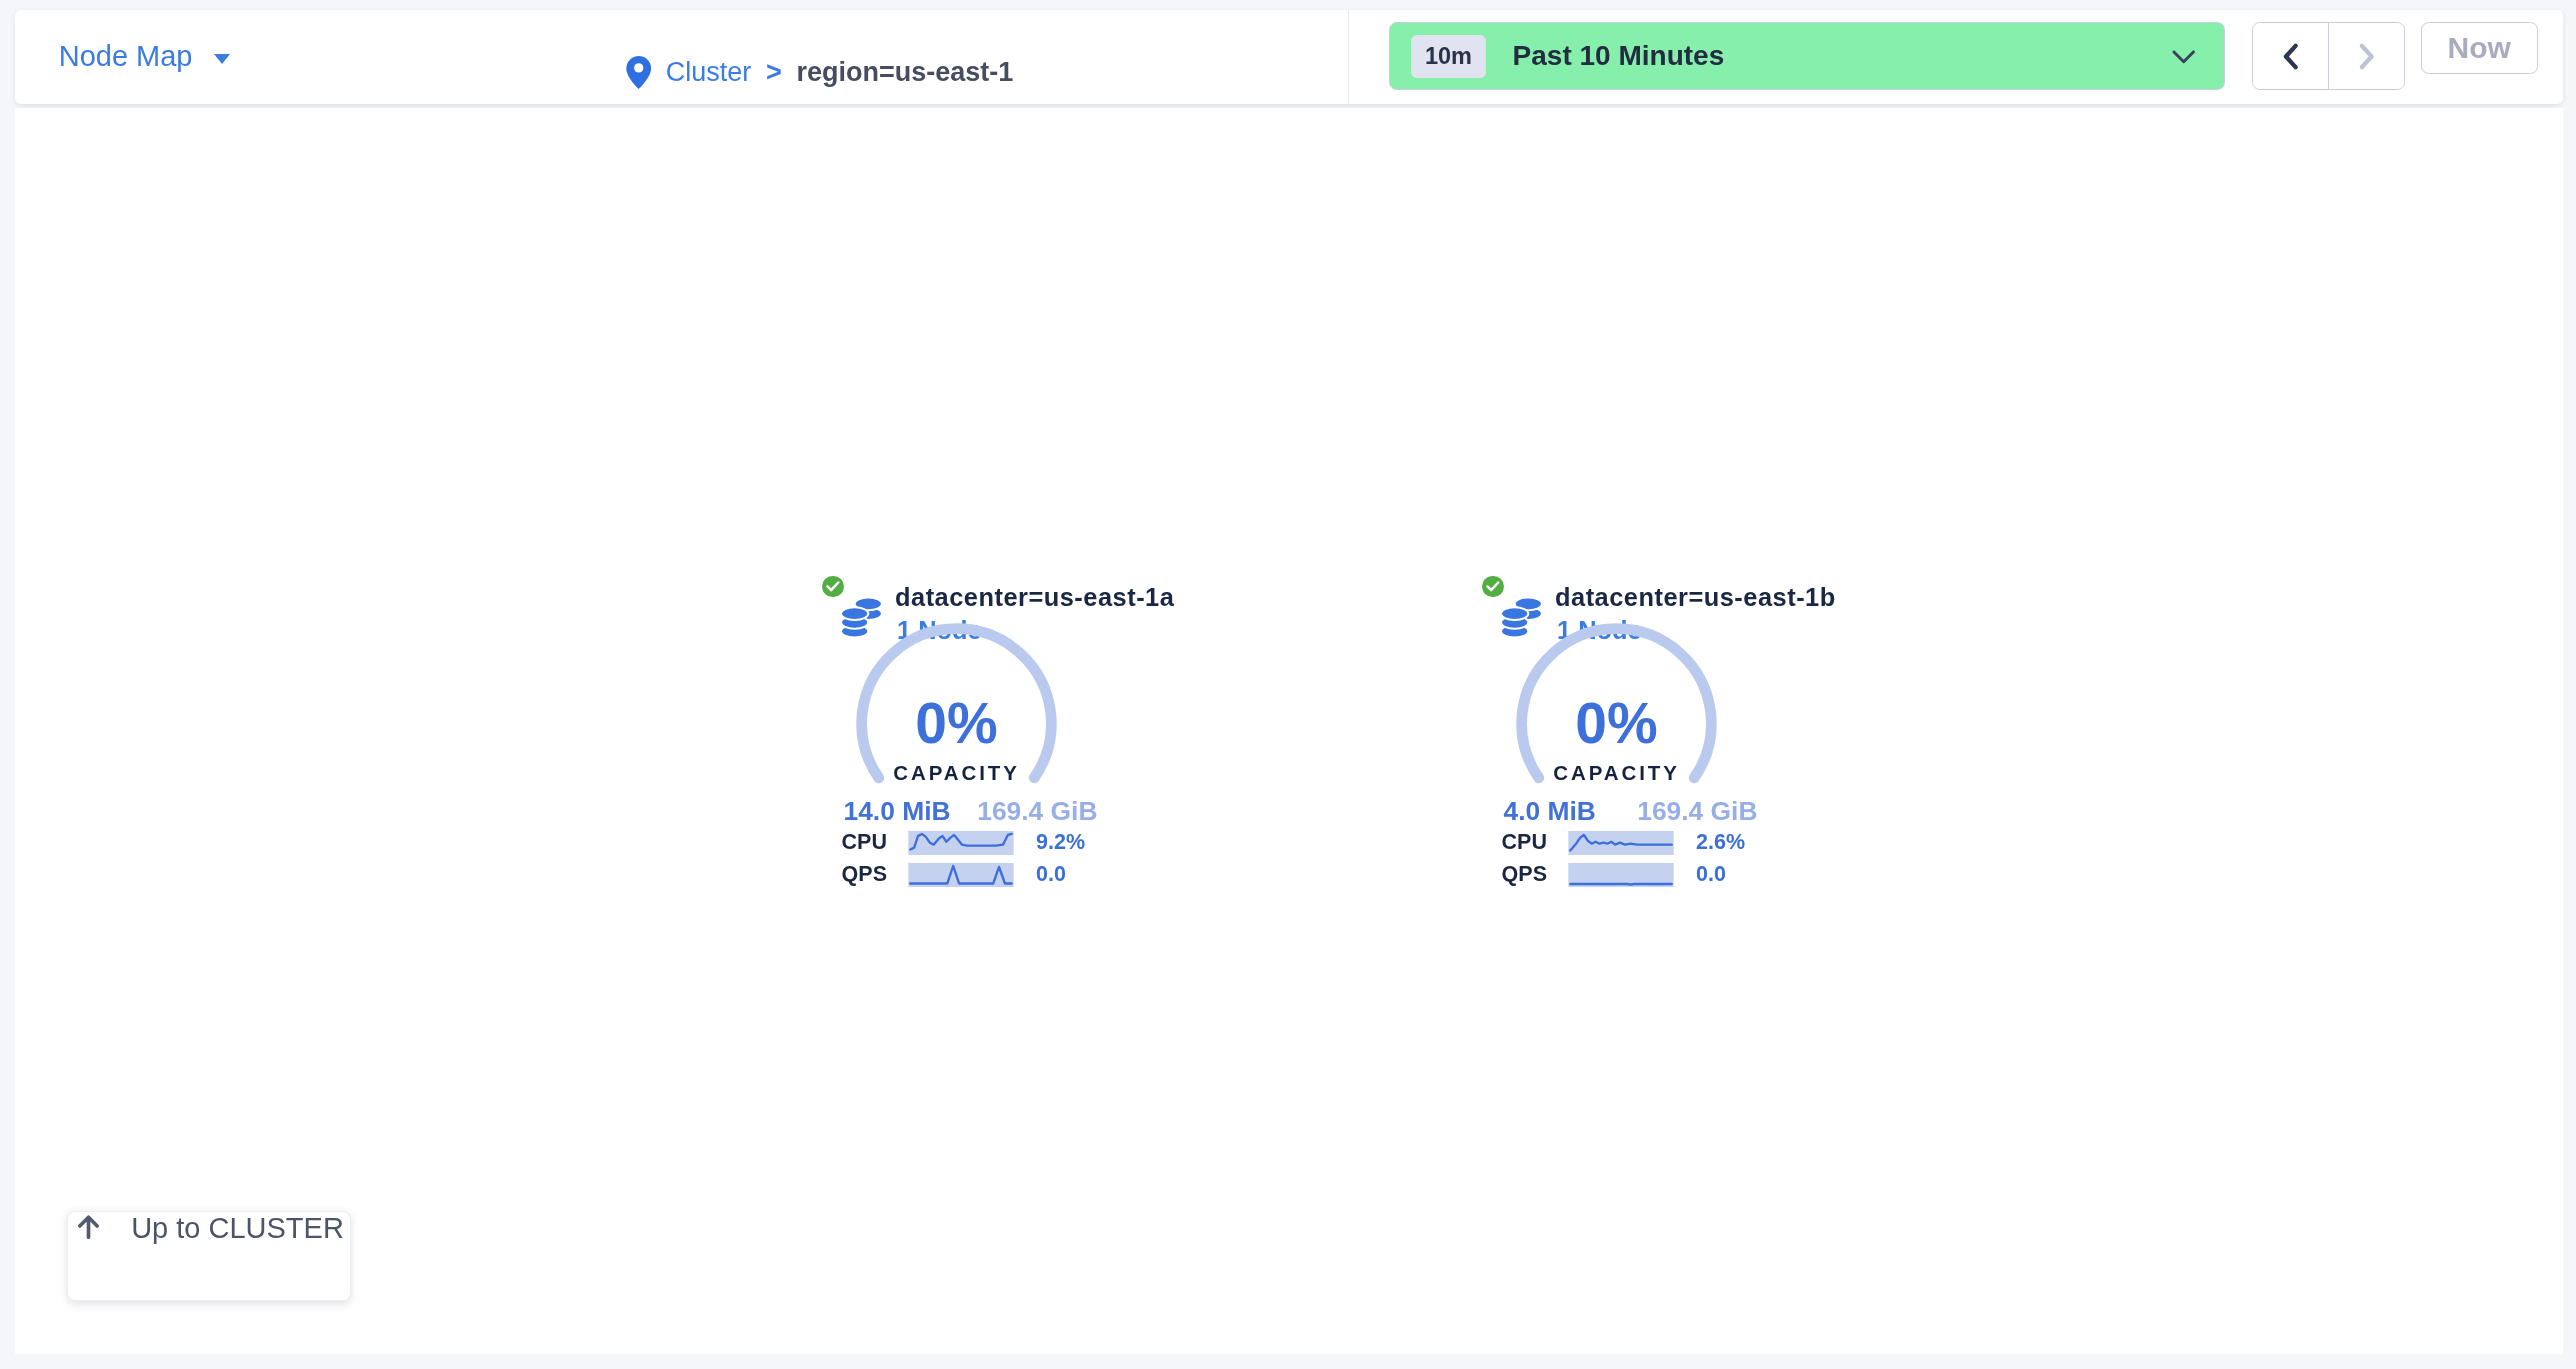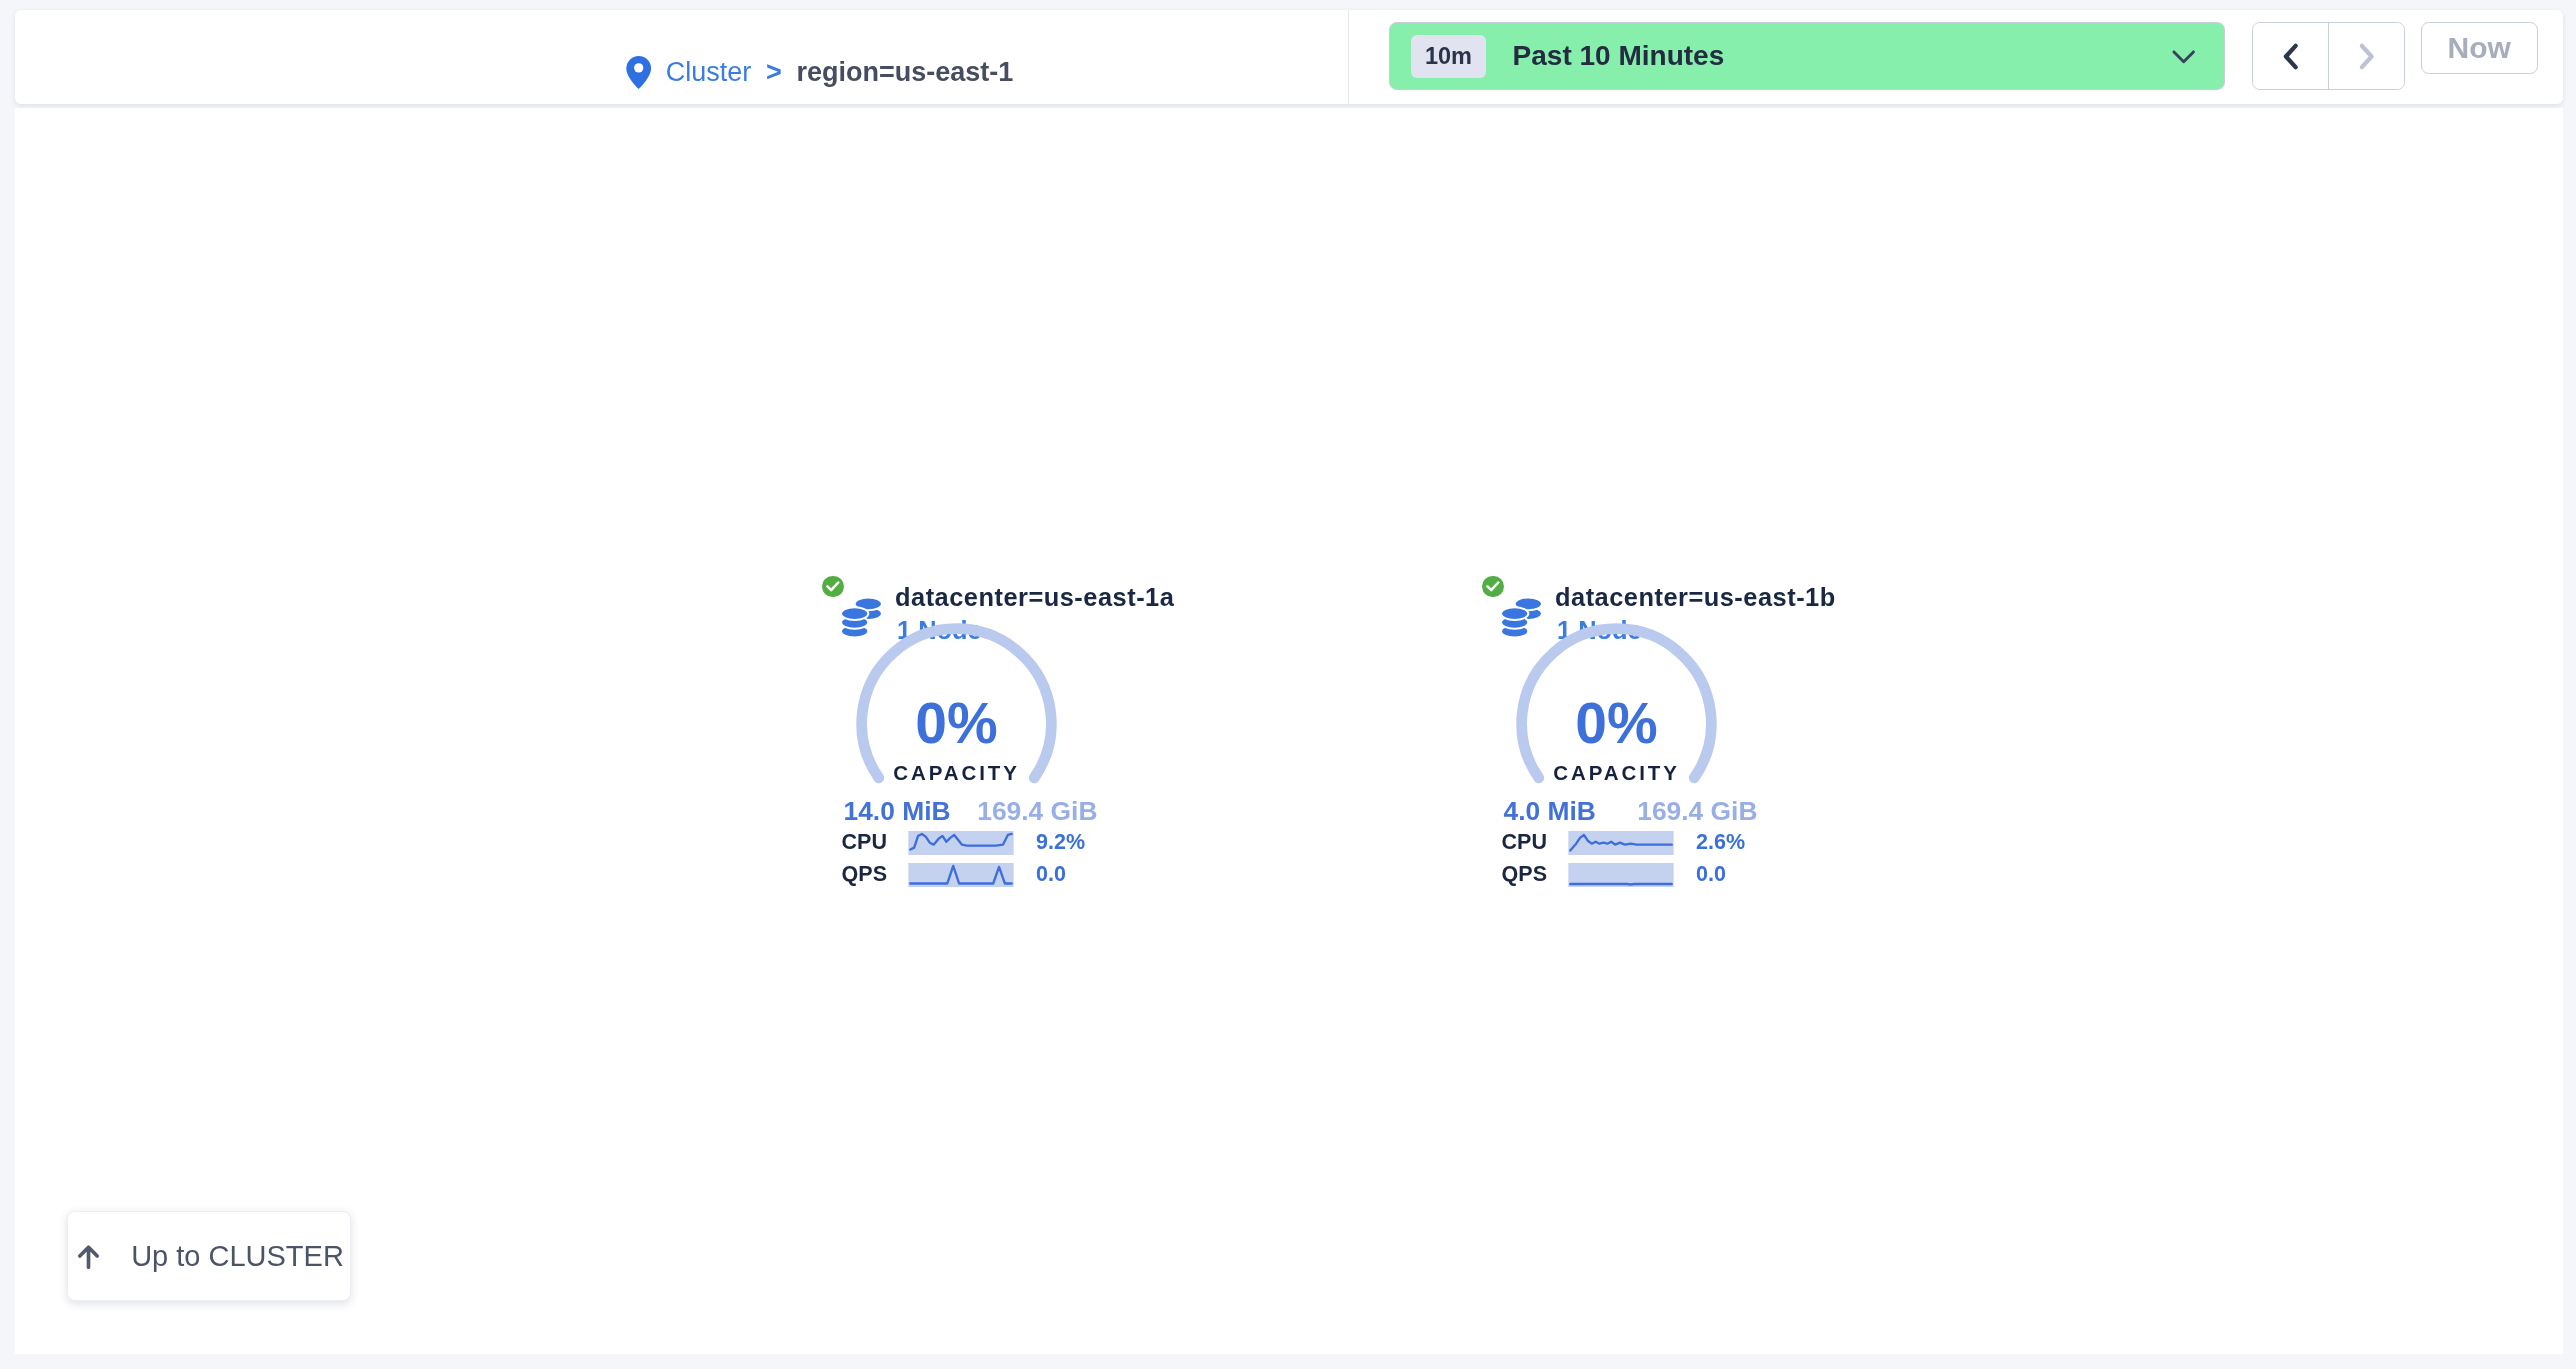--- a/index.html
+++ b/index.html
@@ -201,34 +201,38 @@
 
   
   .up-btn {
     position: absolute;
     left: 67px; top: 1211px;
     width: 284px; height: 90px;
     background: #ffffff;
     border: 1px solid #eceef4;
     border-radius: 7.8px;
     box-shadow: 0 2.9px 8.8px rgba(60,70,100,0.16);
-    display: flex; align-items: center; justify-content: center; gap: 28px;
+    display: flex; justify-content: center; gap: 28px;
     font-family: inherit;
     font-size: 29px;
     color: #4b5468;
     cursor: pointer;
   }
 </style>
 </head>
 <body>
 
 <div id="app">
 
   <header class="topbar">
 
+    <div class="view-selector">
+      <span class="view-label">Node Map</span>
+      <span class="caret-down"></span>
+    </div>
 
     <div class="breadcrumb">
       <svg width="25.4" height="33" viewBox="0 0 24 32">
         <path d="M12 0 C5.4 0 0 5.4 0 12 C0 21 12 32 12 32 C12 32 24 21 24 12 C24 5.4 18.6 0 12 0 Z" fill="#2e6fe2"></path>
         <circle cx="12" cy="11.5" r="4.5" fill="#ffffff"></circle>
       </svg>
       <a class="crumb-link">Cluster</a>
       <span class="crumb-sep">&gt;</span>
       <span class="crumb-current">region=us-east-1</span>
     </div>

